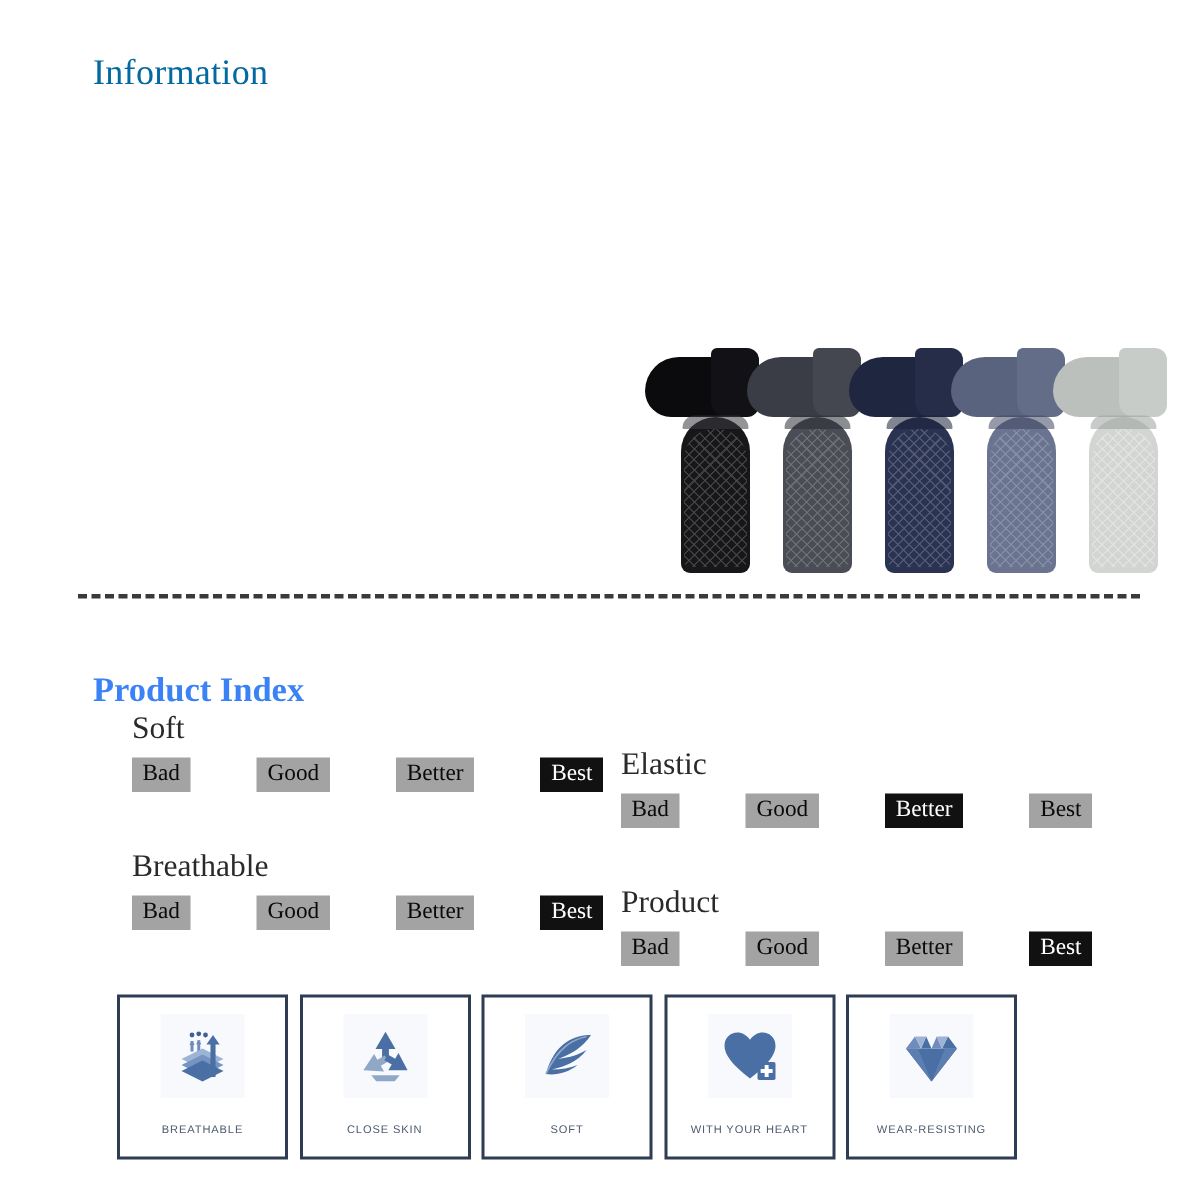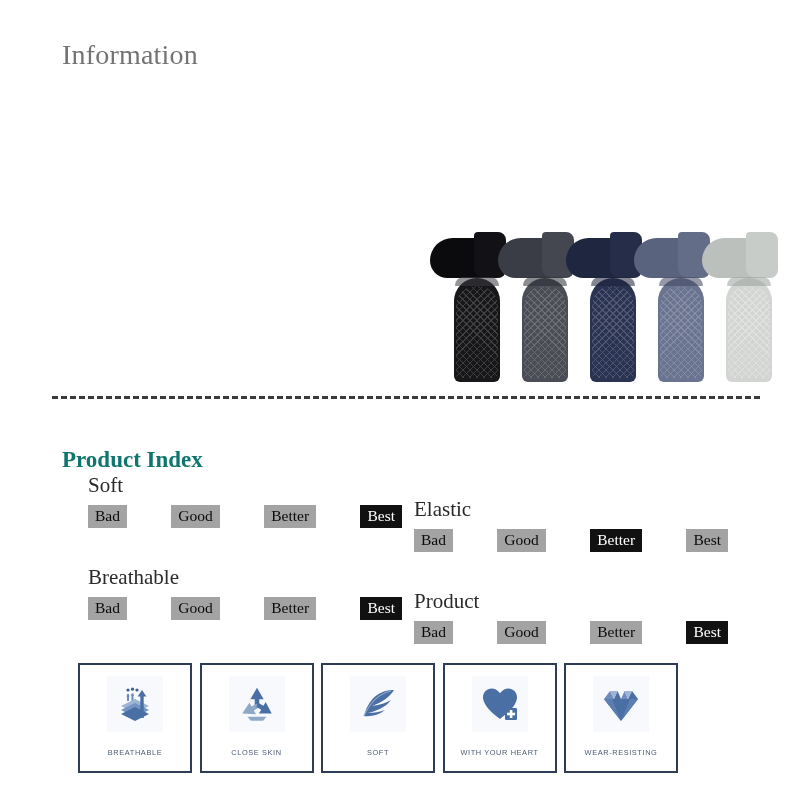--- a/index.html
+++ b/index.html
@@ -13,21 +13,21 @@
     font-family: "Liberation Serif", serif;
     color: #1a1a1a;
   }
 
   
   #information-section { position: absolute; left: 0; top: 0; width: 800px; height: 380px; }
 
   #information-heading {
     position: absolute; left: 62px; top: 20px;
     font-family: "Liberation Serif", serif;
-    font-size: 28px; font-weight: 400; color: #737373;
+    font-size: 24px; font-weight: 400; color: #0369a1;
     letter-spacing: 0.2px;
   }
 
   #info-list { position: absolute; left: 94px; top: 82px; width: 340px; }
   .info-line {
     font-family: "Liberation Serif", serif;
     font-size: 20.5px; line-height: 33.5px;
     color: #141414; white-space: nowrap;
   }
 
@@ -75,21 +75,21 @@
     width: 708px; height: 0;
     border-top: 3px dashed #3a3a3a;
   }
 
   
   #product-index-section { position: absolute; left: 0; top: 415px; width: 800px; }
 
   #product-index-heading {
     position: absolute; left: 62px; top: 13px;
     font-family: "Liberation Serif", serif;
-    font-size: 23px; color: #0f766e;
+    font-size: 23px; color: #3b82f6;
   }
 
   #index-grid {
     position: absolute; left: 0; top: 58px;
     width: 800px;
   }
   .index-row { position: relative; height: 92px; }
   .index-item { position: absolute; top: 0; width: 330px; }
   .index-item.col-left  { left: 88px; }
   .index-item.col-right { left: 414px; margin-top: 24px; }

